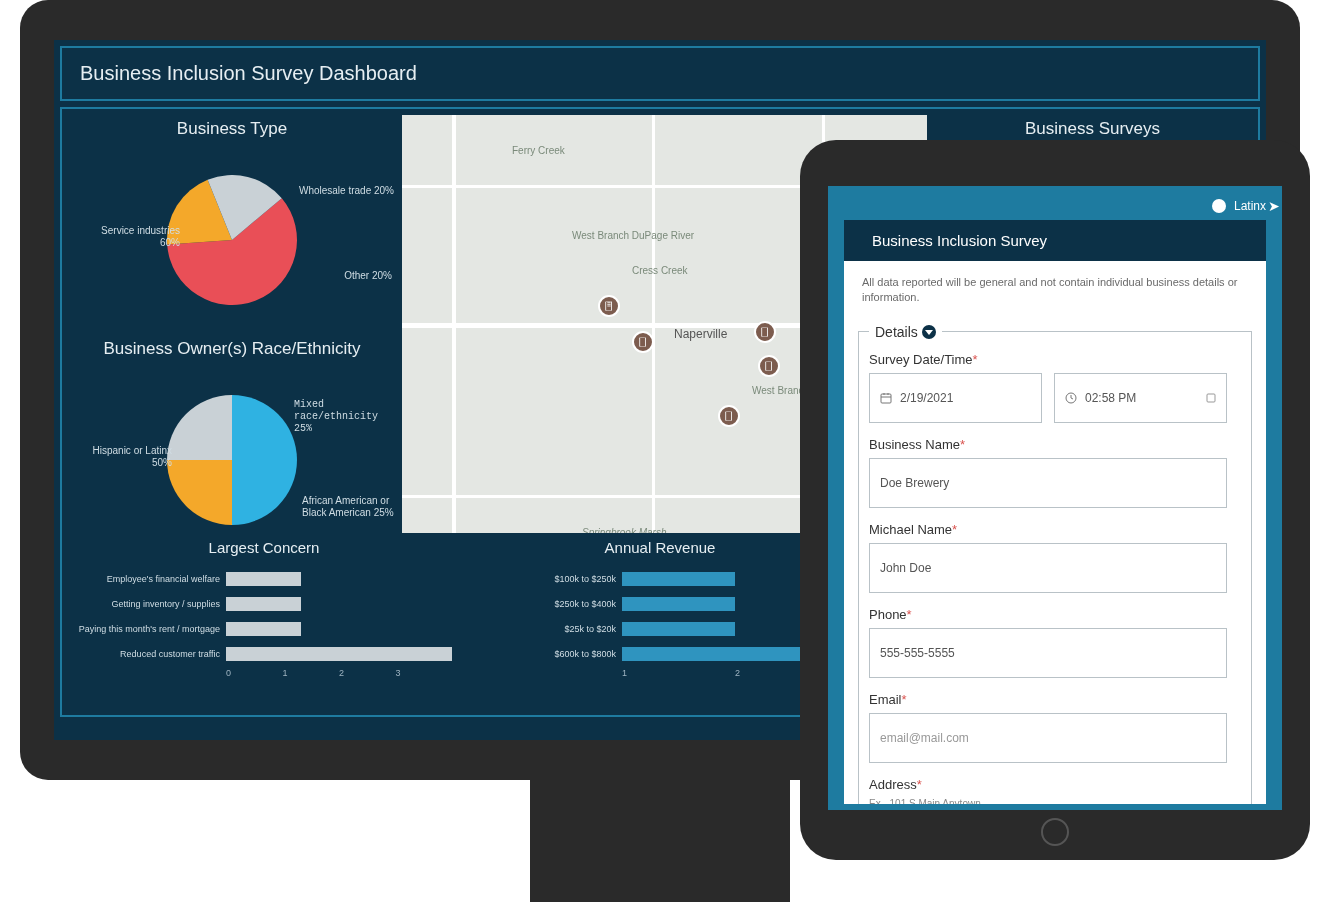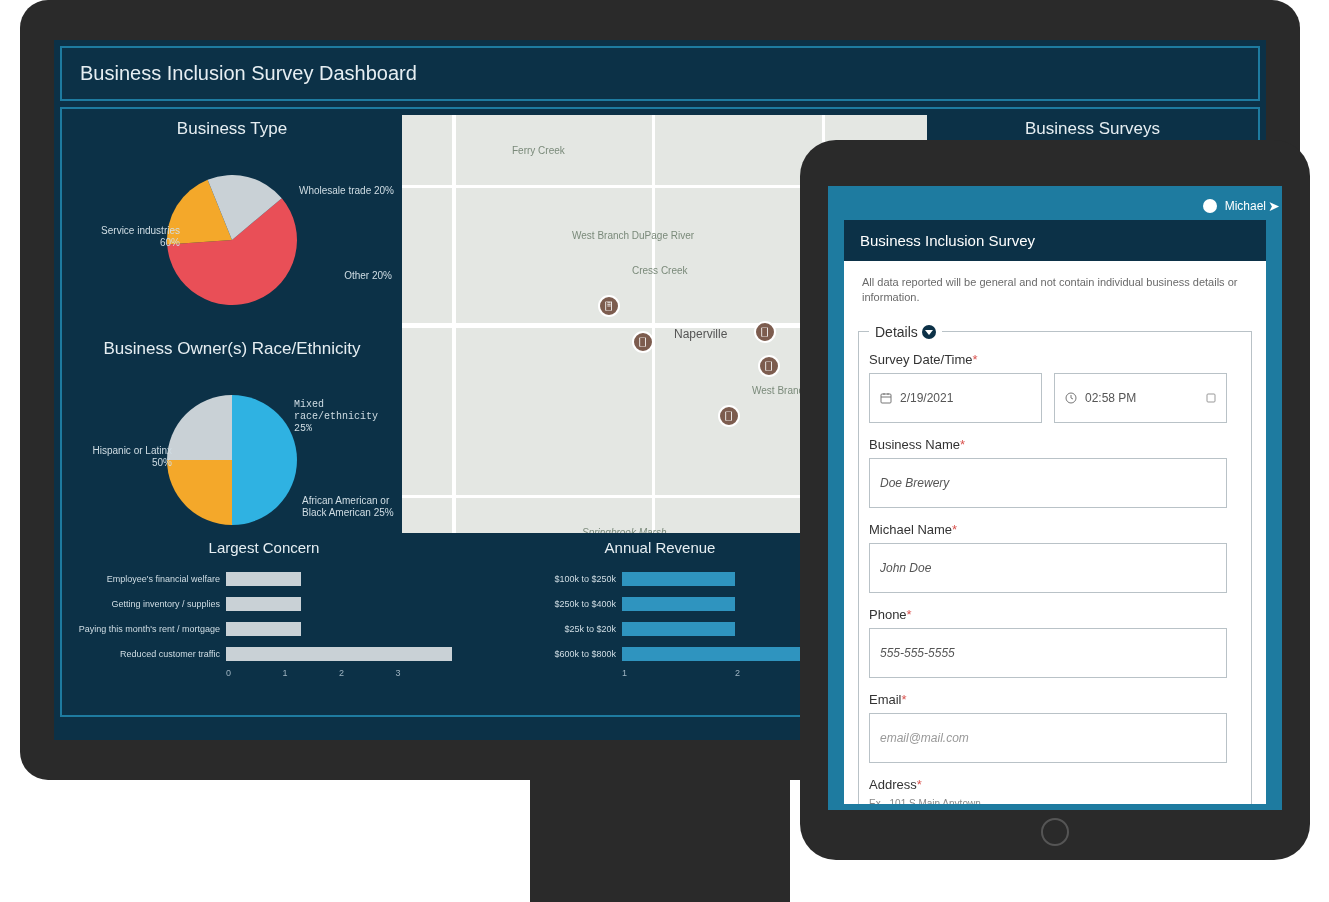--- a/index.html
+++ b/index.html
@@ -141,21 +141,21 @@
     height:28px; display:flex; justify-content:flex-end; align-items:center;
     color:#fff; font-size:12px; padding-right:10px; gap:8px;
   }
   .tablet-topbar .avatar { width:14px; height:14px; background:#fff; border-radius:50%; }
   .form-wrap {
     background:#fff; margin:0 10px;
     height: calc(100% - 28px);
     overflow:hidden;
   }
   .form-header {
-    background:#0c3147; color:#fff; padding:12px 16px; font-size:15px;
+    background:#0c3147; color:#fff; padding:12px 28px; font-size:15px;
   }
   .form-intro {
     font-size:11px; color:#6a6a6a; padding:14px 18px;
     line-height:1.4;
   }
   fieldset.details {
     margin: 4px 14px; border:1px solid #b9c2c7; padding: 12px 24px 8px 10px;
   }
   fieldset.details legend {
     padding:0 6px; font-size:14px; color:#333;
@@ -169,21 +169,21 @@
   .hint { font-size:10px; color:#888; margin-top:2px; }
   .input, .inputgroup {
     width:100%; border:1px solid #b9c2c7; height:50px;
     font-size:12px; padding:0 10px; color:#555;
     display:flex; align-items:center; background:#fff;
   }
   .datetime-row { display:flex; gap:12px; }
   .datetime-row .inputgroup { flex:1; justify-content:flex-start; gap:8px; position:relative;}
   .inputgroup .ig-icon { color:#777; display:flex; }
   .inputgroup .ig-right { margin-left:auto; }
-  input.input { outline:none;font-style:italic; }
+  input.input { outline:none; }
   input.input::placeholder { color:#999; }
 
   .cursor { position:absolute; left:1268px; top:198px; color:#fff; font-size:14px; }
 </style>
 </head>
 <body>
 
 <div class="monitor">
   <div class="monitor-screen">
     <div class="dash-header">Business Inclusion Survey Dashboard</div>
@@ -355,21 +355,21 @@
 
     </div>
   </div>
 </div>
 <div class="monitor-stand"></div>
 
 <div class="tablet">
   <div class="tablet-screen">
     <div class="tablet-topbar">
       <span class="avatar"></span>
-      <span>Michael</span>
+      <span>Latinx</span>
     </div>
     <div class="form-wrap">
       <div class="form-header">Business Inclusion Survey</div>
       <div class="form-intro">All data reported will be general and not contain individual business details or information.</div>
       <fieldset class="details">
         <legend>
           <span>Details</span>
           <span class="legend-icon"></span>
         </legend>
 

